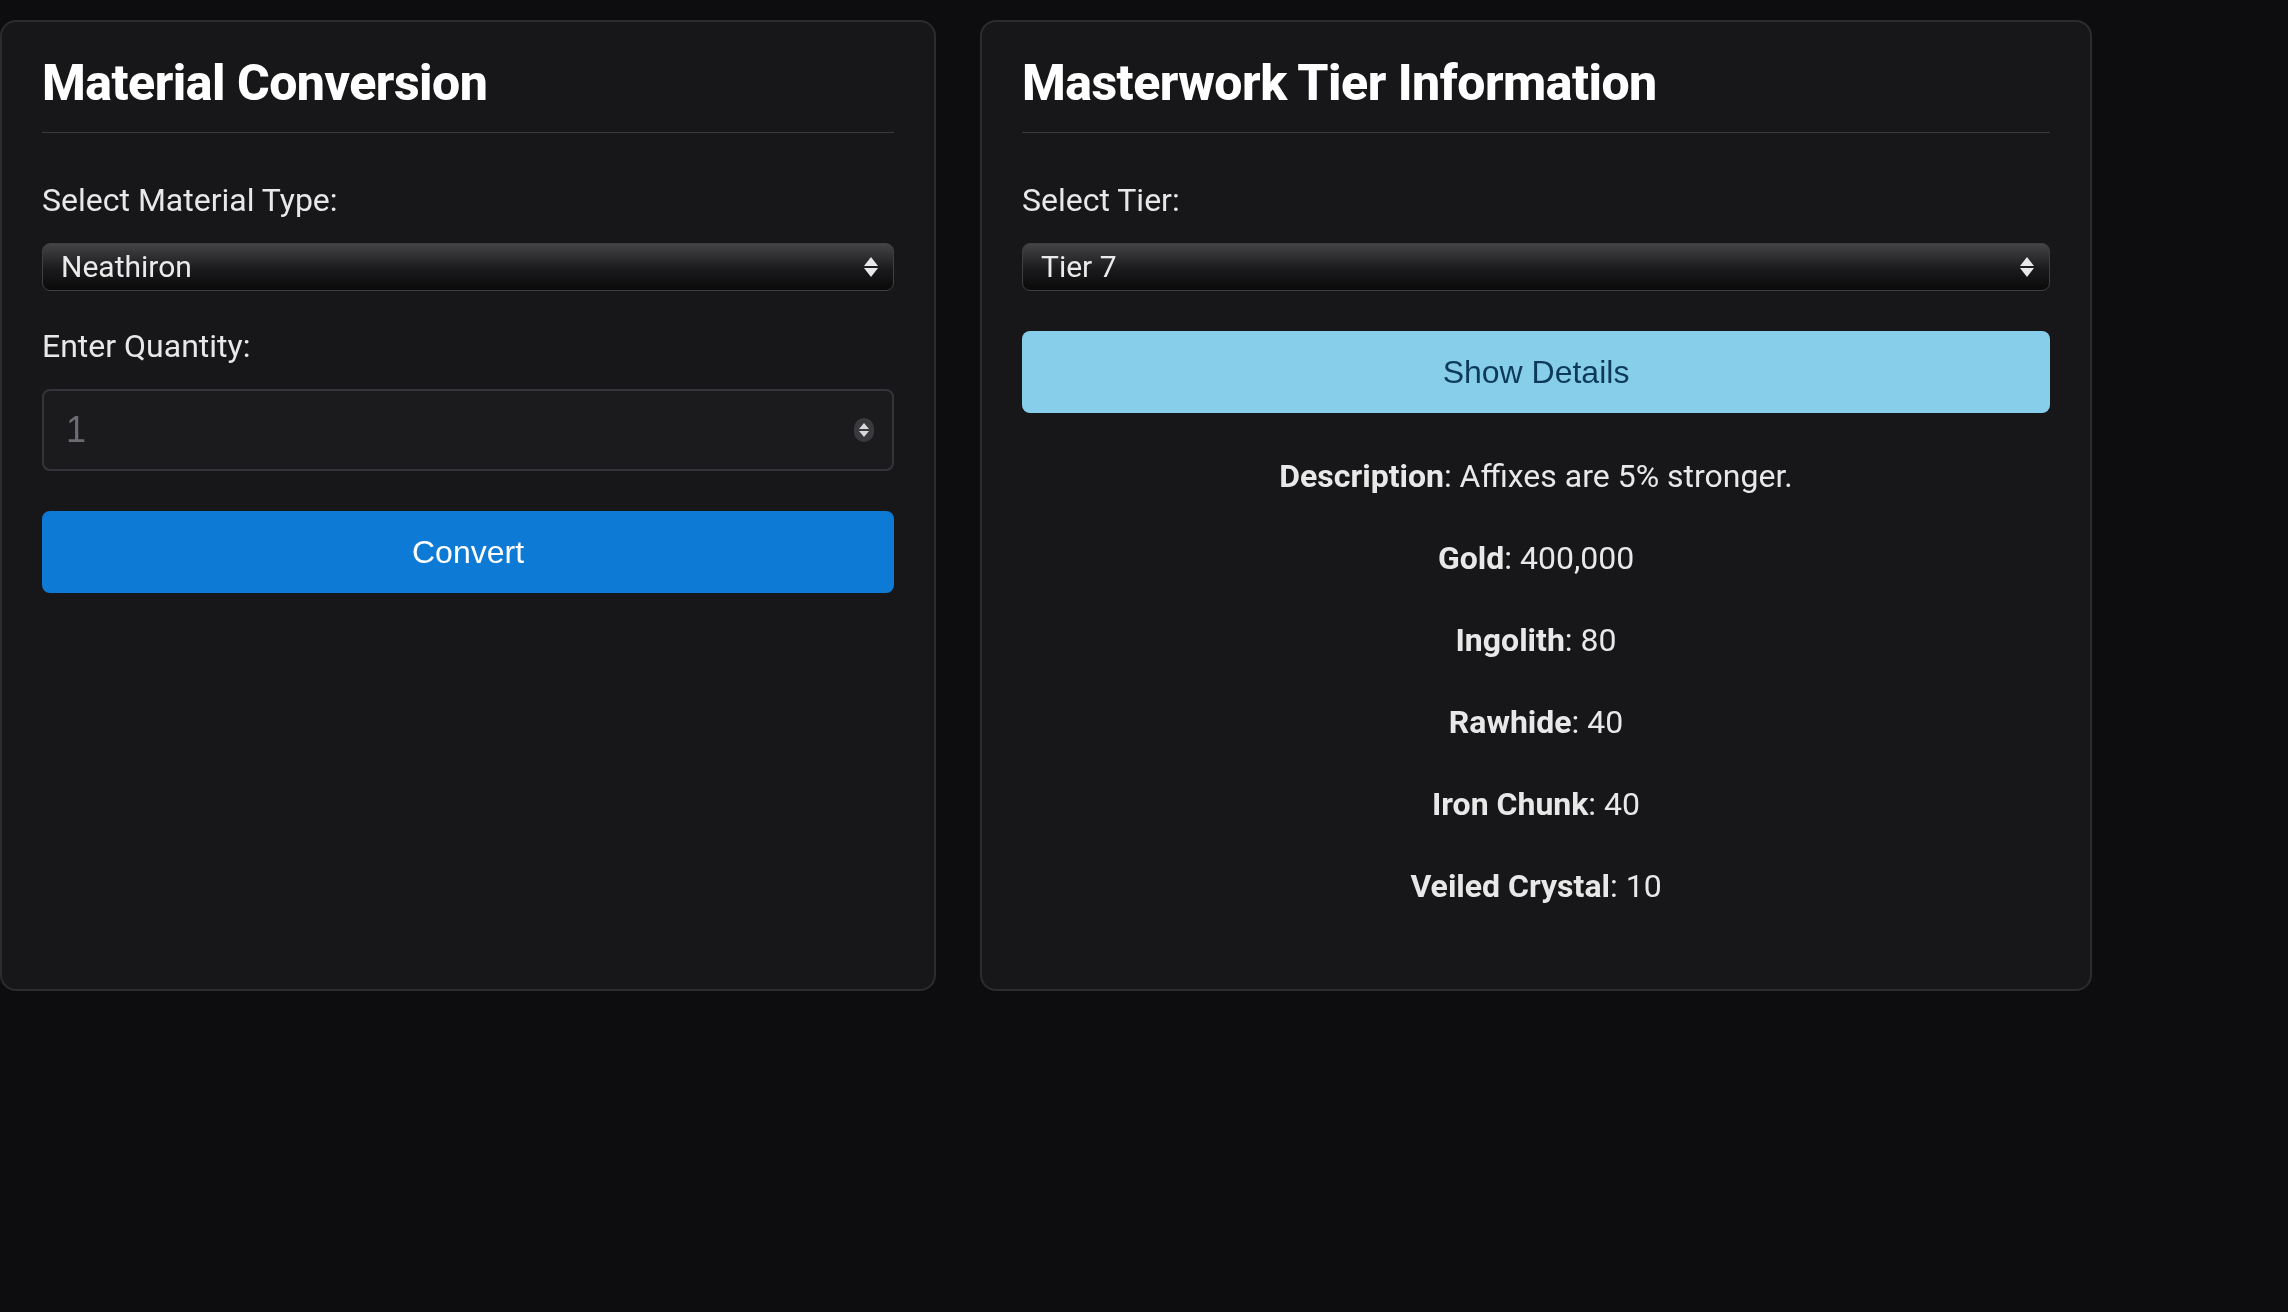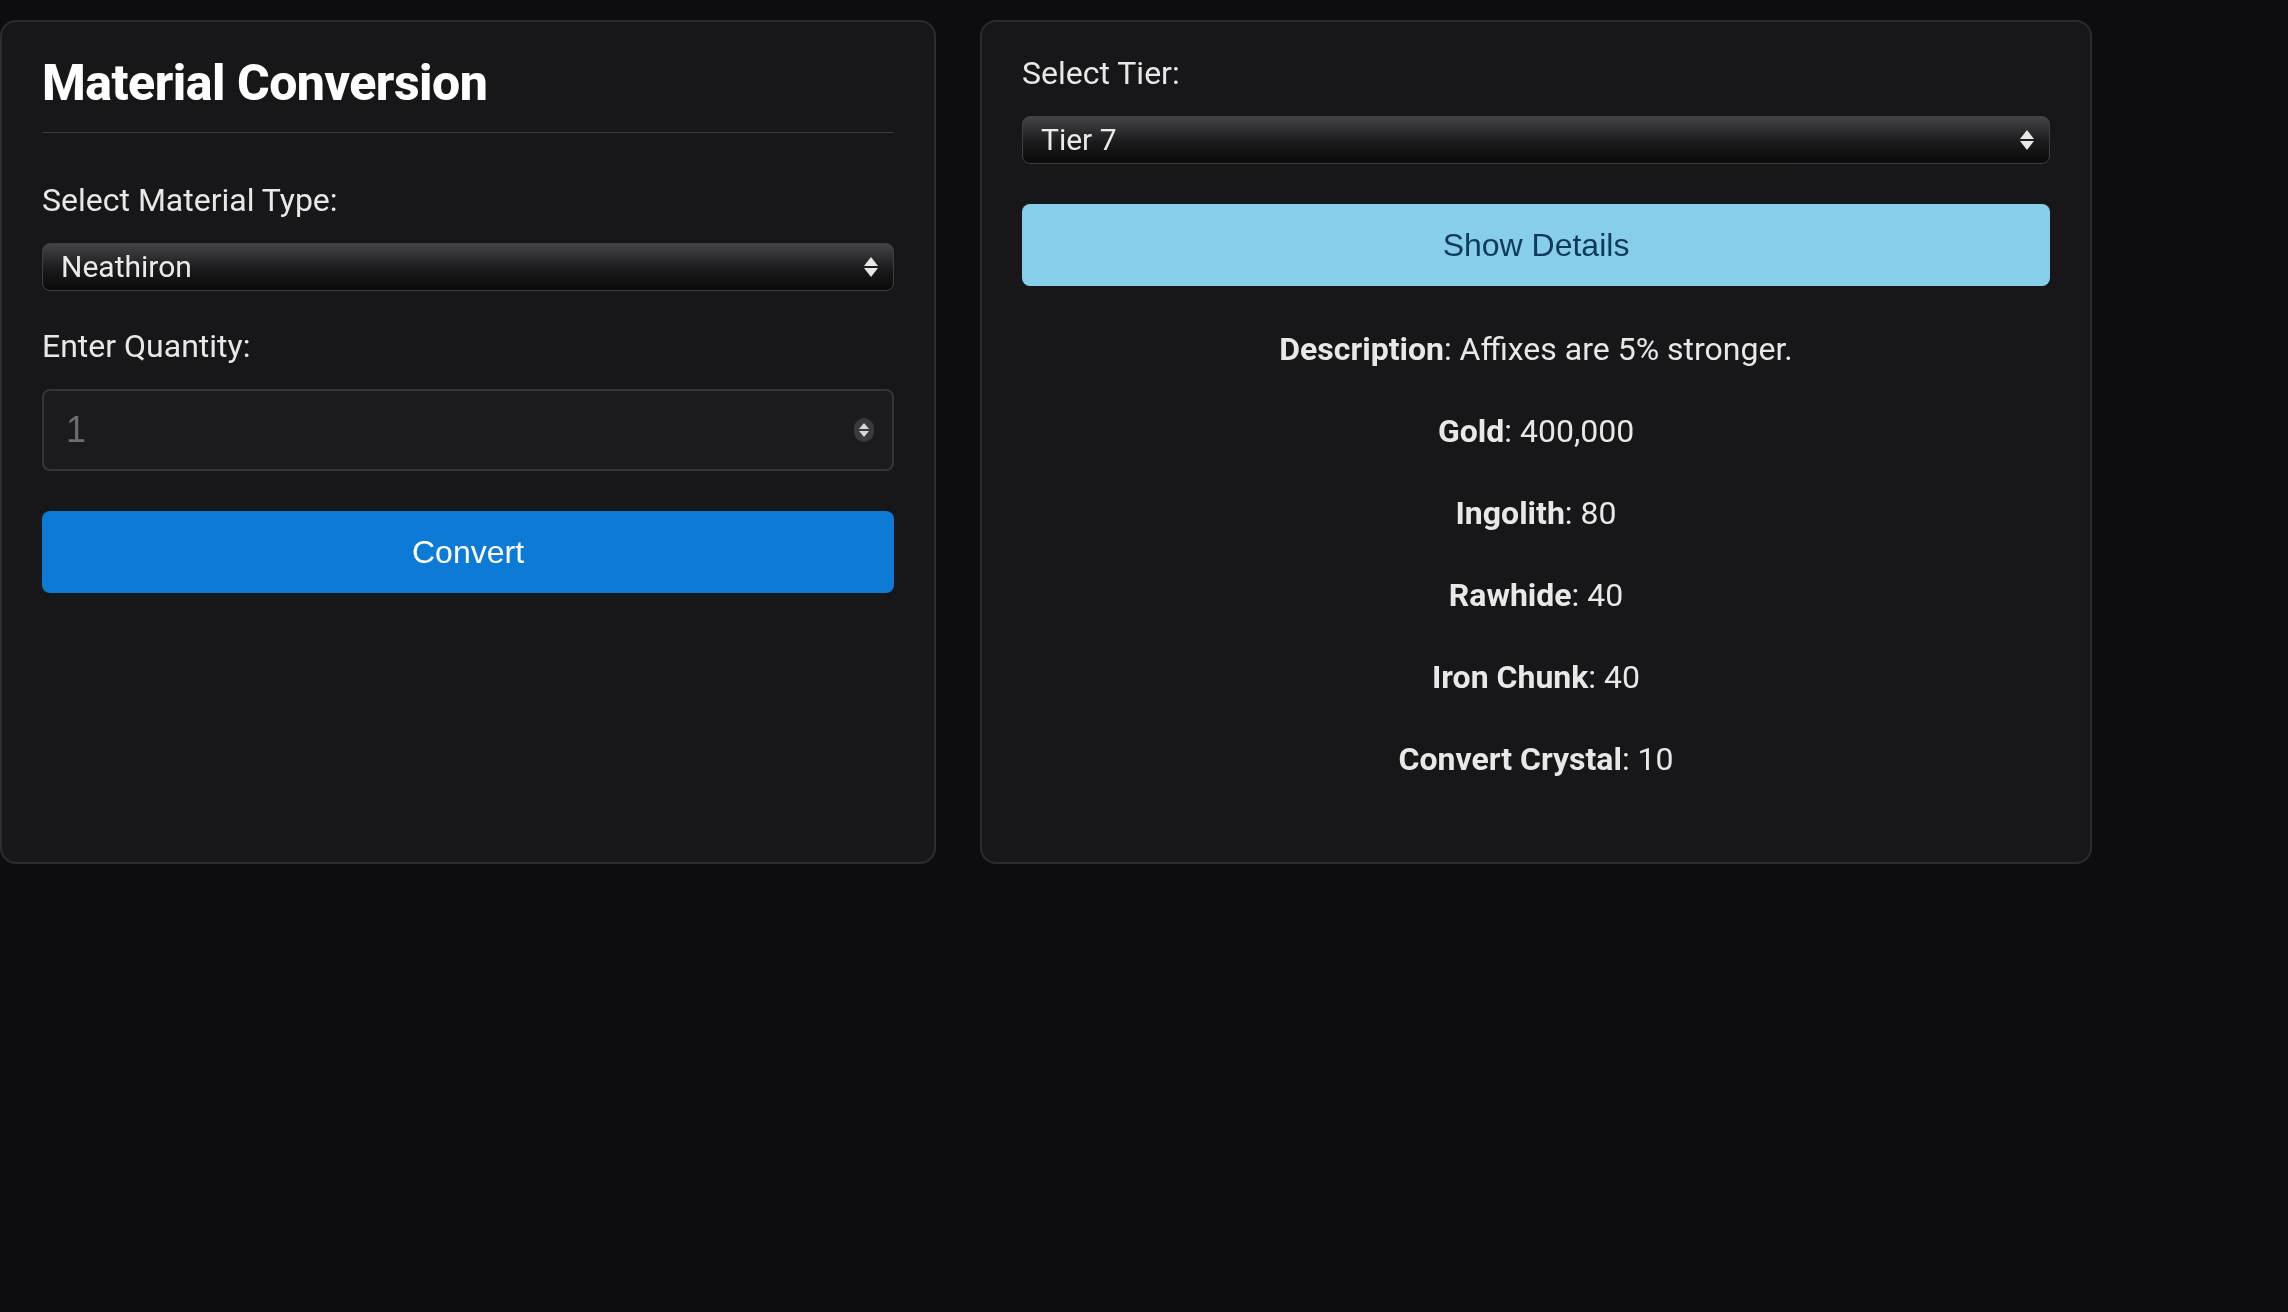--- a/index.html
+++ b/index.html
@@ -196,35 +196,36 @@
       <div class="spinner">
         <div class="s-up"></div>
         <div class="s-down"></div>
       </div>
     </div>
 
     <button class="btn btn-primary">Convert</button>
   </div>
 
   <div class="card card-right">
+    <h1 class="card-title">Masterwork Tier Information</h1>
 
     <label class="field-label">Select Tier:</label>
     <div class="select-wrap" style="margin-bottom:40px;">
       <div class="select">Tier 7</div>
       <div class="select-arrows">
         <div class="arrow-up"></div>
         <div class="arrow-down"></div>
       </div>
     </div>
 
     <button class="btn btn-light">Show Details</button>
 
     <div id="details-host">
         <div class="detail-line"><span class="strong">Description</span><span>: Affixes are 5% stronger.</span></div>
         <div class="detail-line"><span class="strong">Gold</span><span>: 400,000</span></div>
         <div class="detail-line"><span class="strong">Ingolith</span><span>: 80</span></div>
         <div class="detail-line"><span class="strong">Rawhide</span><span>: 40</span></div>
         <div class="detail-line"><span class="strong">Iron Chunk</span><span>: 40</span></div>
-        <div class="detail-line"><span class="strong">Convert Crystal</span><span>: 10</span></div>
+        <div class="detail-line"><span class="strong">Veiled Crystal</span><span>: 10</span></div>
       </div>
   </div>
 
 </div>
 
 </body></html>

